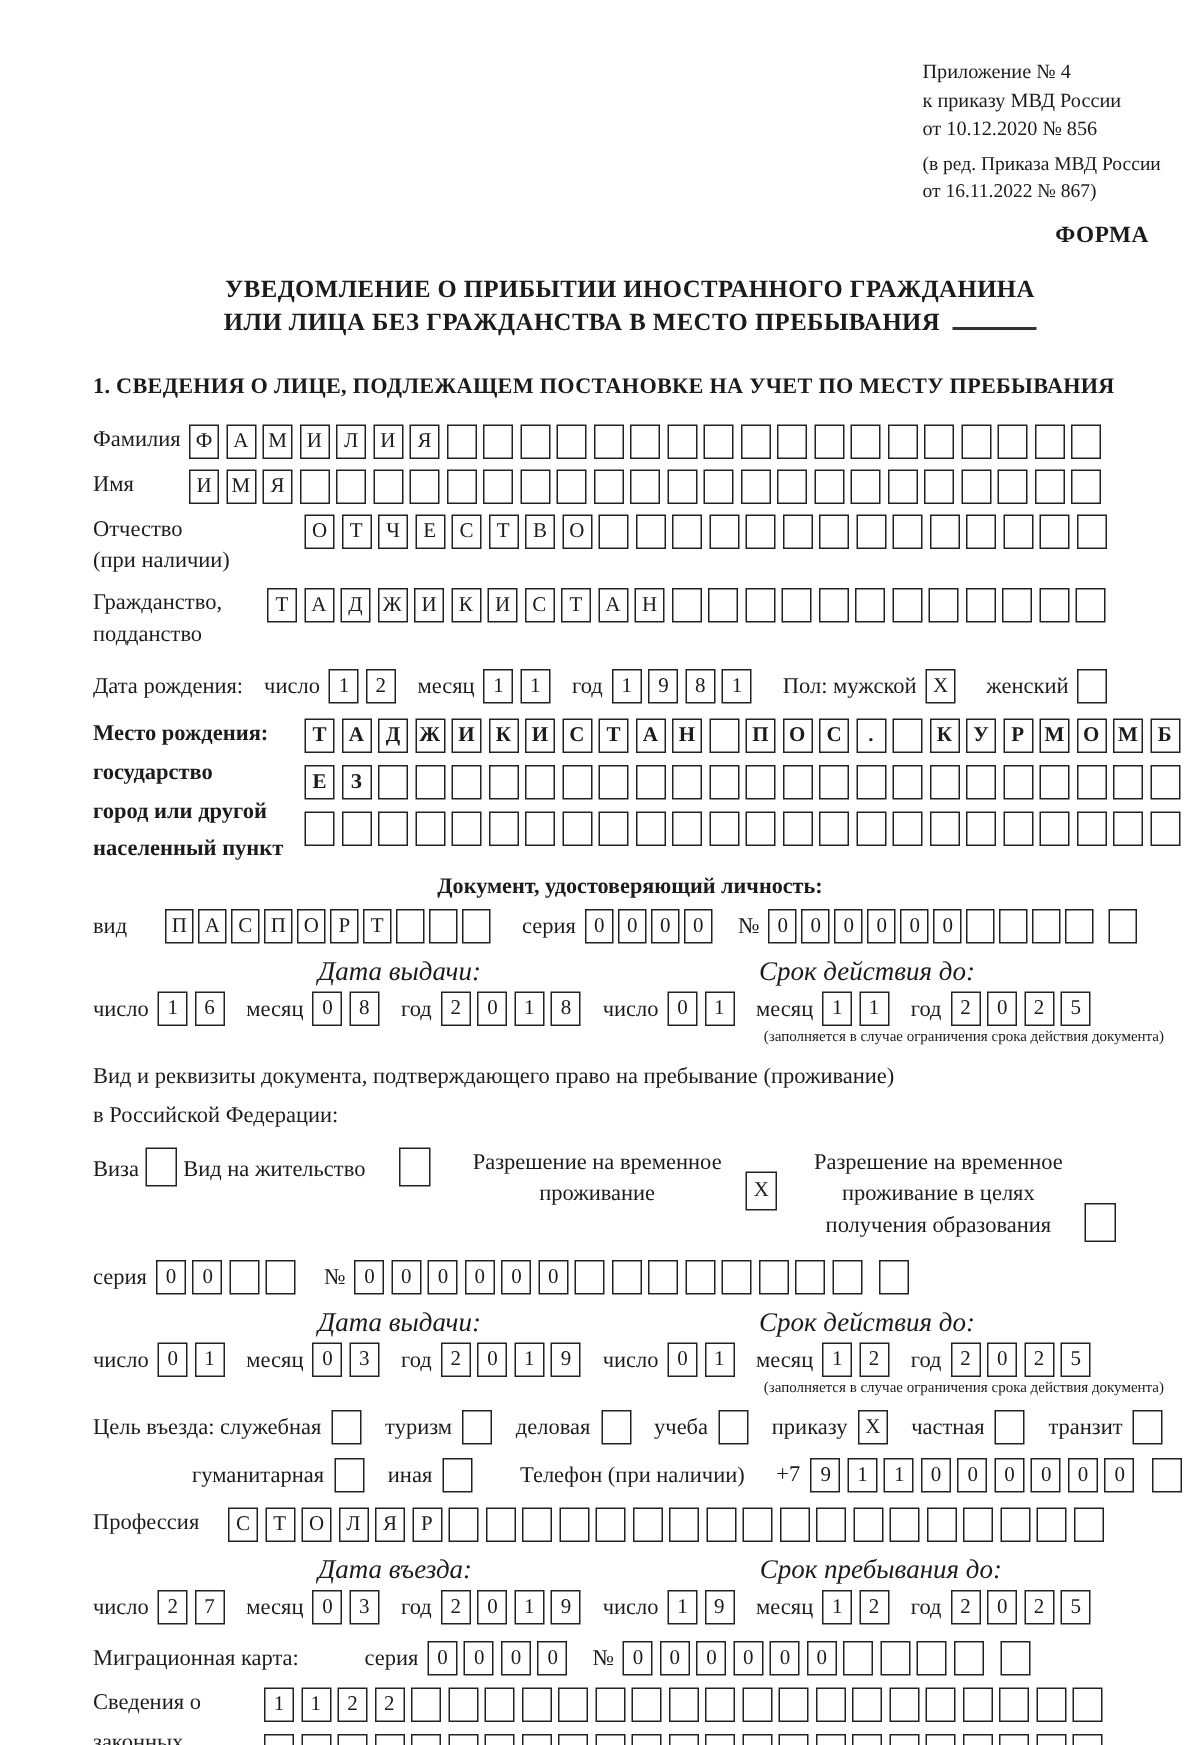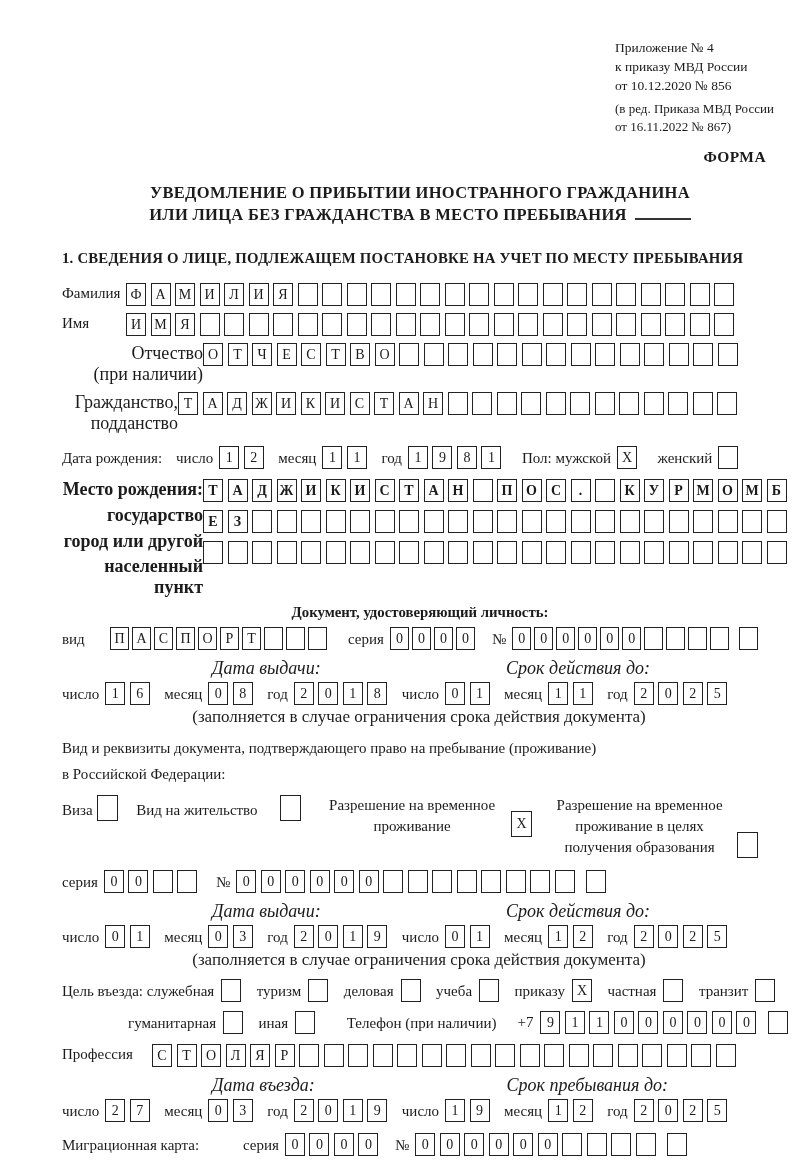--- a/index.html
+++ b/index.html
@@ -9,40 +9,40 @@
   .appendix{margin-left:553px;font-size:13.5px;line-height:19px;}
   .appendix .rev{margin-top:5px;font-size:13px;line-height:18px;}
   .forma{text-align:right;padding-right:12px;font-weight:bold;font-size:15.5px;margin-top:12px;letter-spacing:.4px;}
   .title{text-align:center;font-weight:bold;font-size:16.5px;line-height:22px;margin-top:16px;letter-spacing:.3px;}
   .blankline{display:inline-block;width:56px;border-bottom:2px solid #333;margin-left:8px;vertical-align:baseline;}
   .sec-heading{font-weight:bold;font-size:14.8px;margin-top:24px;letter-spacing:.2px;}
   
   .row{display:flex;align-items:flex-start;margin-top:7px;}
   .lbl{font-size:15px;line-height:20px;flex:none;}
   .lblcol{flex:none;}
-  .lblcol div{font-size:18px;line-height:21px;text-align:right;}
+  .lblcol div{font-size:15px;line-height:21px;}
   .w64{width:64px;}.w141{width:141px;}.w116{width:116px;}.w90{width:90px;}.w114{width:114px;}
   .cells{display:flex;flex:none;}
   .cell{box-sizing:border-box;flex:none;width:20px;height:23px;border:1.6px solid #222;margin-right:4.5px;
         display:flex;align-items:center;justify-content:center;font-size:14px;background:#fff;}
   .cell.gap{margin-left:7px;}
   .tight .cell{width:19px;margin-right:3px;}
   .cb .cell{width:21px;height:26px;}
   .stack{display:flex;flex-direction:column;}
   .stack .cells{margin-bottom:8px;}
   
   .inline{display:flex;align-items:center;}
   .inline .lbl{margin-right:6px;}
   .inline .cells{margin-right:10px;}
   .dhead{display:flex;font-size:18px;margin-top:8px;font-style:italic;}
   .dh-left{margin-left:150px;}
   .dh-right{margin-left:auto;margin-right:128px;}
   .drow{display:flex;margin-top:3px;}
   .dg-right{margin-left:auto;margin-right:66px;}
-  .dnote{font-size:17px;text-align:center;margin-top:2px;padding-right:2px;}
+  .dnote{font-size:10px;text-align:right;margin-top:2px;padding-right:2px;}
   .docheading{text-align:center;font-weight:bold;font-size:14.8px;margin-top:6px;}
   .plain{font-size:15px;line-height:26px;margin-top:6px;}
   
   .optrow{display:flex;align-items:flex-start;margin-top:8px;}
   .opt{display:flex;align-items:flex-end;}
   .opt .optlbl{font-size:15px;line-height:21px;text-align:center;}
   .opt .cells{margin-left:10px;margin-top:0;}
   
   .prow{display:flex;align-items:center;margin-top:9px;flex-wrap:nowrap;}
   .prow .lbl{margin-right:7px;}
@@ -408,21 +408,21 @@
   <div class="plain" style="margin-top:8px;">Вид и реквизиты документа, подтверждающего право на пребывание (проживание)</div>
   <div class="plain" style="margin-top:0;">в Российской Федерации:</div>
 
   <div class="optrow cb">
     <span class="opt">
       <span class="optlbl">Виза</span>
       <span class="cells" style="margin-left:4px;">
           <span class="cell"></span>
         </span>
     </span>
-    <span class="opt" style="margin-left:14px;">
+    <span class="opt" style="">
       <span class="optlbl">Вид на жительство</span>
       <span class="cells" style="margin-left:22px;">
           <span class="cell"></span>
         </span>
     </span>
     <span class="opt" style="margin-left:24px;">
       <span class="optlbl">
         <span>Разрешение на временное</span><br>
         <span>проживание</span>
       </span>

